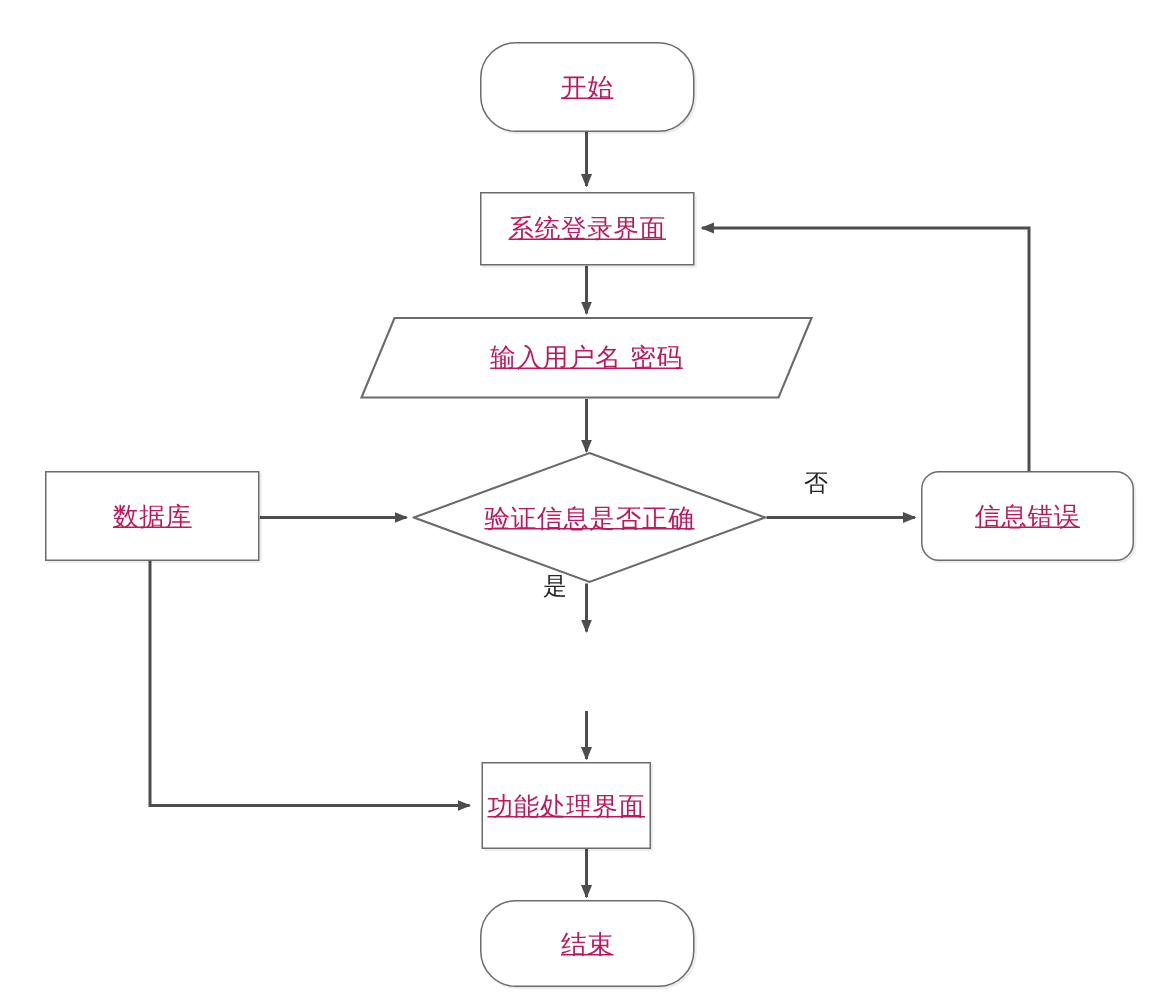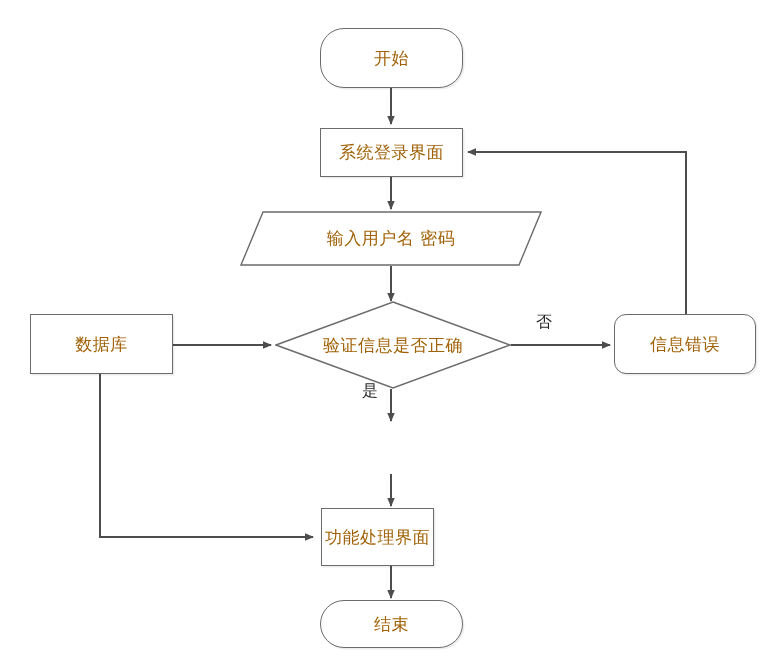--- a/index.html
+++ b/index.html
@@ -25,25 +25,26 @@
     top: 0;
     width: 777px;
     height: 670px;
   }
   .node {
     position: absolute;
     box-sizing: border-box;
     display: flex;
     align-items: center;
     justify-content: center;
-    color: #a16207;
+    color: #be185d;
     font-size: 17px;
     letter-spacing: 0.5px;
     white-space: pre;
     z-index: 2;
+    text-decoration: underline;
   }
   .node-rect {
     border: 1px solid #6b6b6b;
     background: #ffffff;
     box-shadow: 1.5px 1.5px 0 rgba(0,0,0,0.07);
   }
   .node-stadium {
     border: 1px solid #6b6b6b;
     background: #ffffff;
     border-radius: 24px;
@@ -146,20 +147,20 @@
 
   <div class="node node-rect" style="left:614px; top:314px; width:142px; height:60px;border-radius:12px;">
     <span>信息错误</span>
   </div>
 
 
   <div class="node node-rect" style="left:321px; top:508px; width:113px; height:58px;">
     <span>功能处理界面</span>
   </div>
 
-  <div class="node node-stadium" style="left:320px; top:600px; width:143px; height:48px;">
+  <div class="node node-stadium" style="left:320px; top:600px; width:143px; height:58px;">
     <span>结束</span>
   </div>
 
   <div class="edge-label" style="left:536px; top:312px;">否</div>
   <div class="edge-label" style="left:362px; top:381px;">是</div>
 
 </div>
 
 </body></html>

